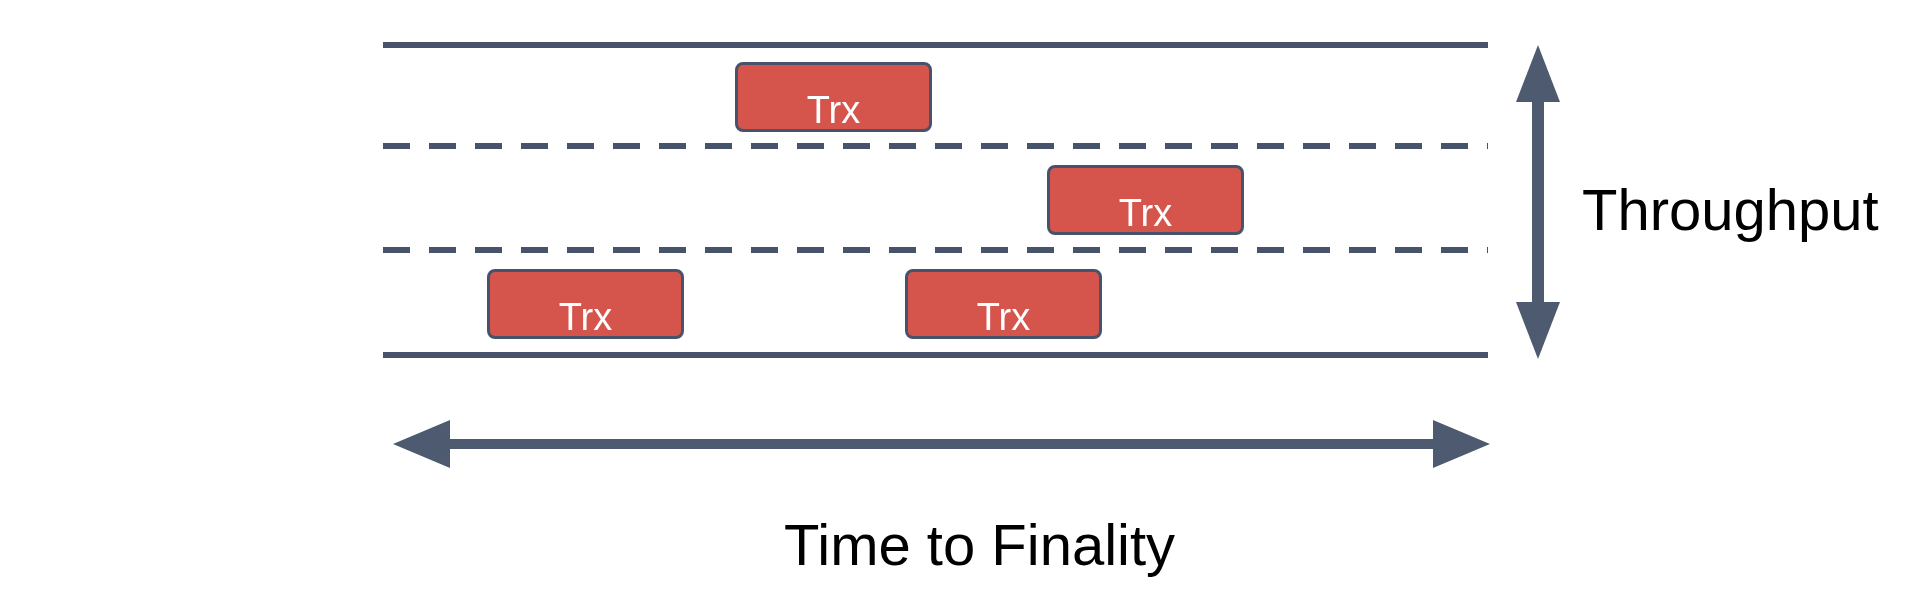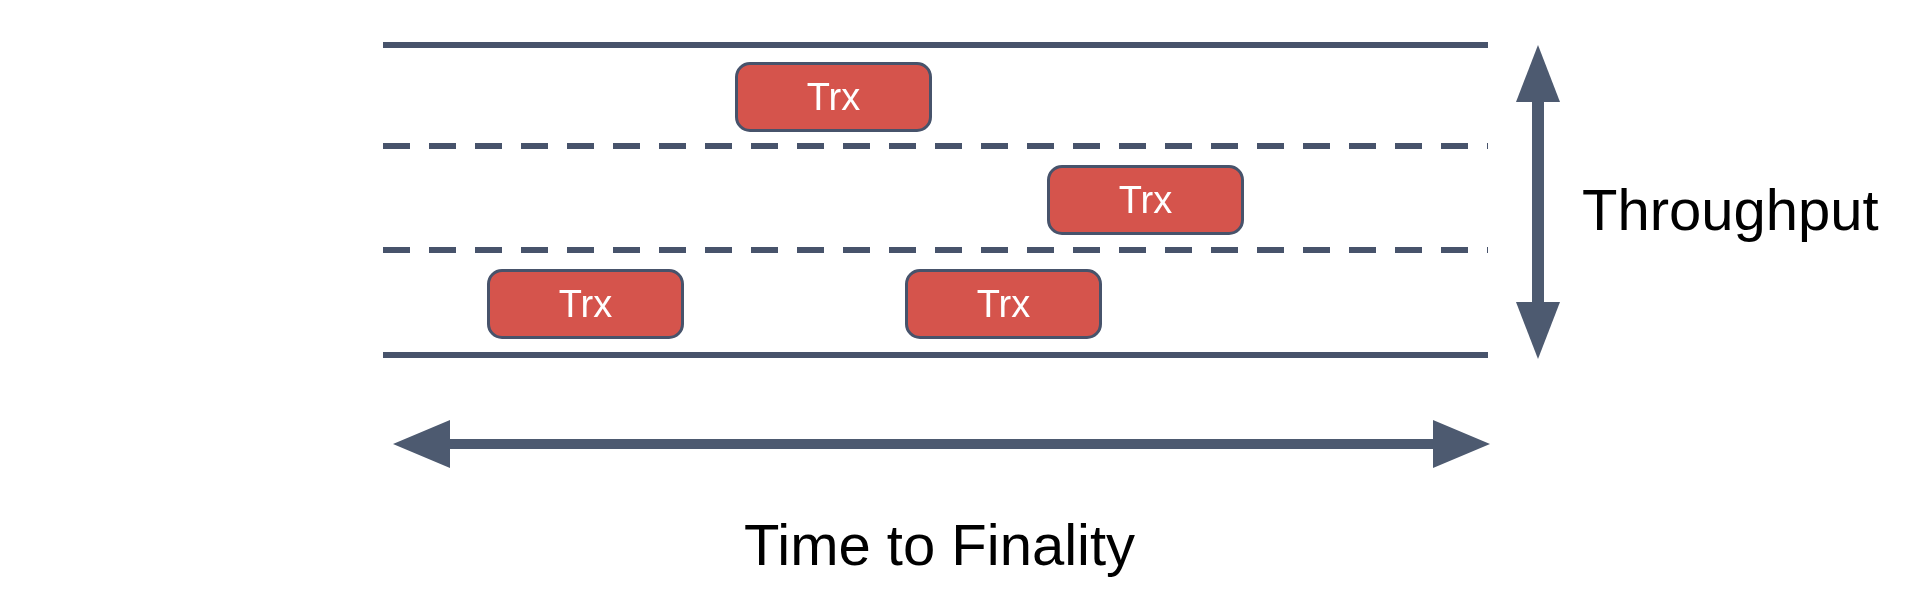--- a/index.html
+++ b/index.html
@@ -20,40 +20,40 @@
   .layer {
     position: absolute;
     left: 0; top: 0;
   }
   .trx-box {
     position: absolute;
     width: 197px;
     height: 70px;
     background: var(--trx_fill, #d5544c);
     border: 3px solid var(--trx_border, #47536b);
-    border-radius: 15px;
+    border-radius: 8px;
     box-sizing: border-box;
     display: flex;
-    align-items: center;
+    align-items: flex-end;
     justify-content: center;
   }
   .trx-box .trx-label {
     color: var(--trx_text, #fff);
     font-size: 38px;
     line-height: 1;
   }
   .axis-label {
     position: absolute;
     color: var(--label_text, #000);
     font-size: 58px;
     line-height: 1.2;
     white-space: nowrap;
   }
   .label-throughput { left: 1582px; top: 152px; margin-top: 23px; }
-  .label-ttf        { left: 744px;  top: 510px; }
+  .label-ttf        { left: 784px;  top: 510px; }
   .trx-1 { left: 735px;  top: 62px;  }
   .trx-2 { left: 1047px; top: 165px; }
   .trx-3 { left: 487px;  top: 269px; }
   .trx-4 { left: 905px;  top: 269px; }
 </style>
 </head>
 <body>
 
 <div class="stage">
 

